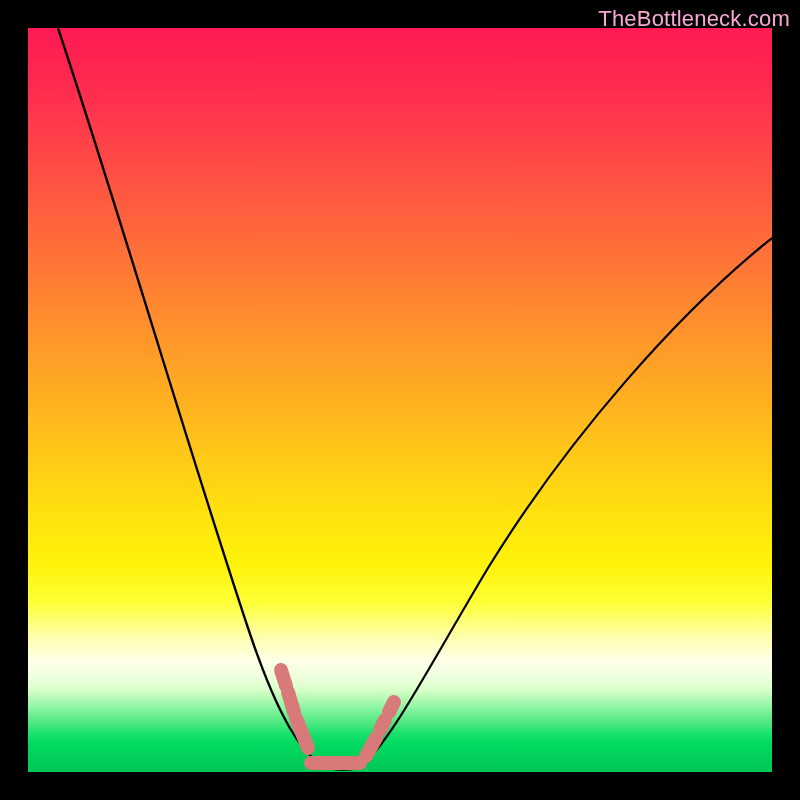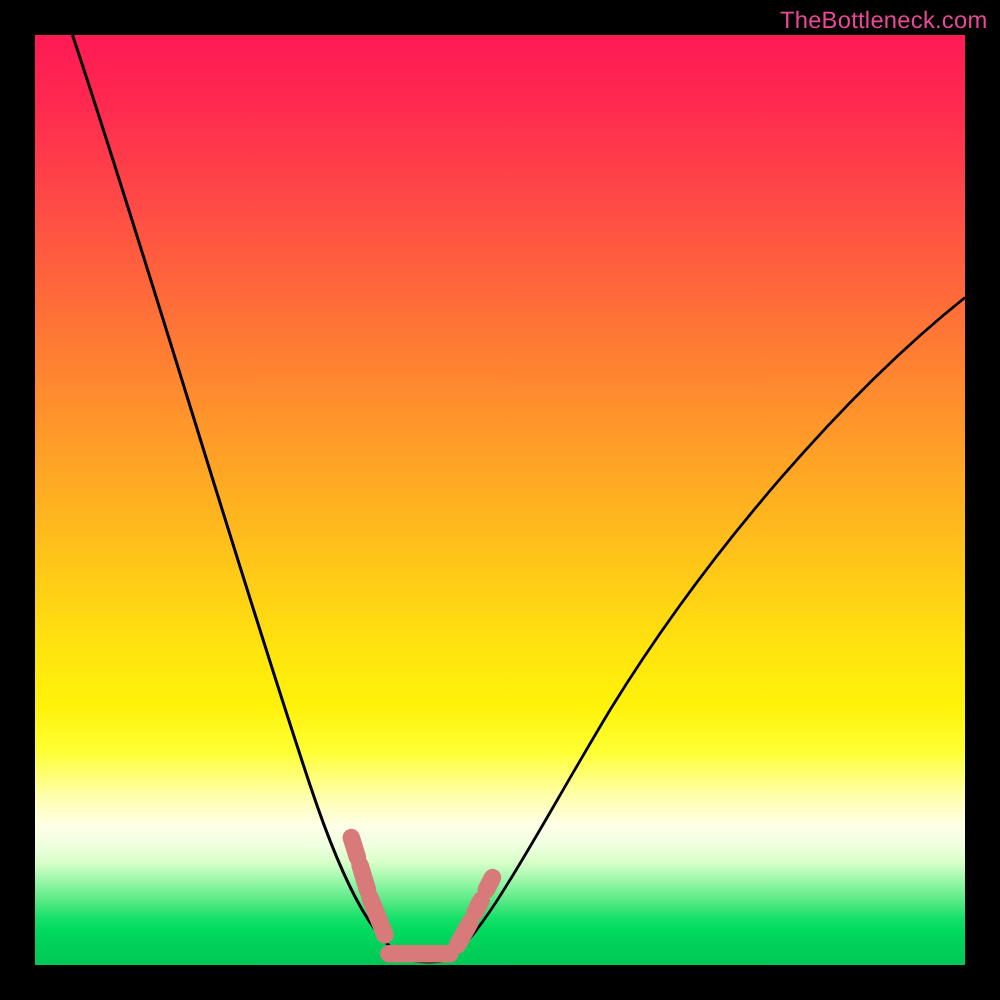--- a/index.html
+++ b/index.html
@@ -46,22 +46,22 @@
     );
   }
   svg.curve {
     position: absolute;
     inset: 0;
   }
   .watermark {
     position: absolute;
     top: 6px;
     right: 10px;
-    color: #ec4899;
-    font-size: 19px;
+    color: #f9a8d4;
+    font-size: 22px;
     letter-spacing: 0.2px;
   }
 </style>
 </head>
 <body>
 
 <div class="frame">
   <div class="gradient"></div>
 
   <svg class="curve" viewBox="0 0 744 744" preserveAspectRatio="none">

